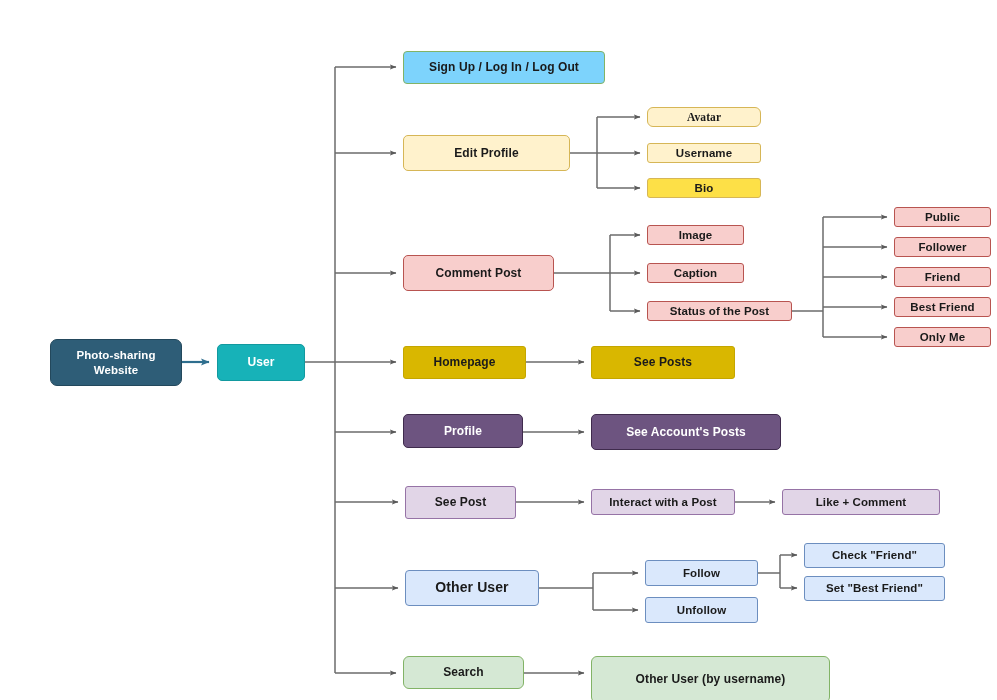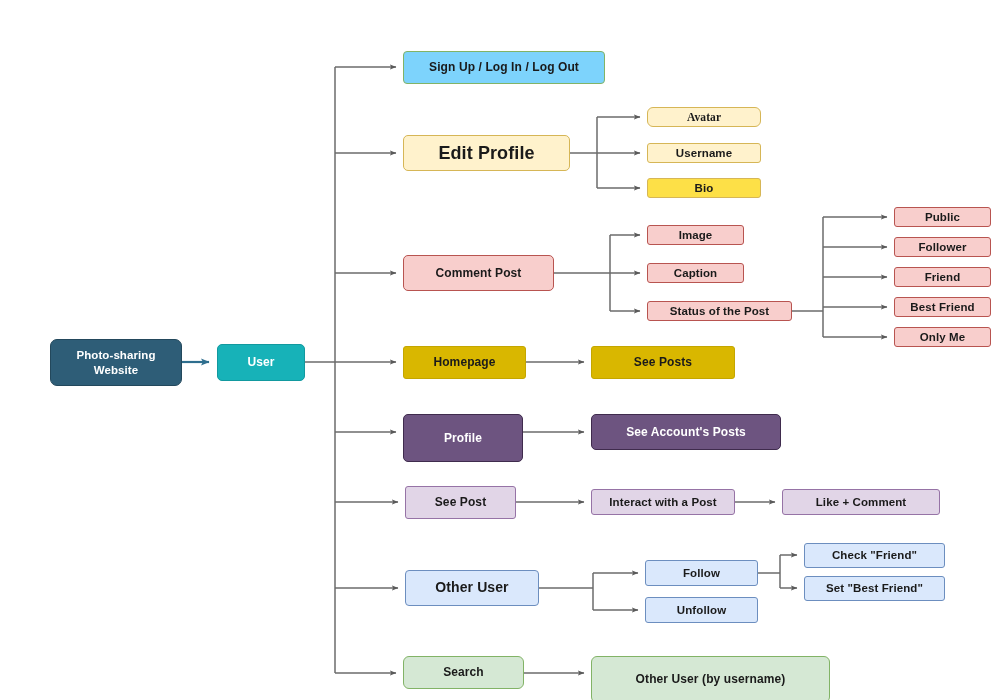--- a/index.html
+++ b/index.html
@@ -156,40 +156,40 @@
     </g>
   </svg>
 
   <div class="node rounded" style="left:50px;top:339px;width:132px;height:47px;background:#2e5d77;border-color:#23485c;color:#ffffff;border-radius:7px;font-size:11.5px;"><span>Photo-sharing
 Website</span></div>
 
   <div class="node" style="left:217px;top:344px;width:88px;height:37px;background:#17b2b8;border-color:#12999f;color:#ffffff;border-radius:5px;font-size:12px;"><span>User</span></div>
 
   <div class="node" style="left:403px;top:51px;width:202px;height:33px;background:#7dd3fc;border-color:#82b366;border-radius:4px;font-size:12px;"><span>Sign Up /  Log In / Log Out</span></div>
 
-  <div class="node" style="left:403px;top:135px;width:167px;height:36px;background:#fff2cc;border-color:#d6b656;border-radius:5px;font-size:18px;"><span>Edit Profile</span></div>
+  <div class="node" style="left:403px;top:135px;width:167px;height:36px;background:#fff2cc;border-color:#d6b656;border-radius:5px;font-size:12px;"><span>Edit Profile</span></div>
   <div class="node" style="left:647px;top:107px;width:114px;height:20px;background:#fff2cc;border-color:#d6b656;border-radius:6px;font-size:11.5px;font-family:Liberation Serif, serif;"><span>Avatar</span></div>
   <div class="node" style="left:647px;top:143px;width:114px;height:20px;background:#fff2cc;border-color:#d6b656;border-radius:3px;font-size:11.5px;"><span>Username</span></div>
   <div class="node" style="left:647px;top:178px;width:114px;height:20px;background:#fde047;border-color:#d6b656;border-radius:3px;font-size:11.5px;"><span>Bio</span></div>
 
   <div class="node thick" style="left:403px;top:255px;width:151px;height:36px;background:#f8cecc;border-color:#b85450;border-radius:5px;font-size:12px;"><span>Comment Post</span></div>
   <div class="node thick" style="left:647px;top:225px;width:97px;height:20px;background:#f8cecc;border-color:#b85450;border-radius:3px;font-size:11.5px;"><span>Image</span></div>
   <div class="node thick" style="left:647px;top:263px;width:97px;height:20px;background:#f8cecc;border-color:#b85450;border-radius:3px;font-size:11.5px;"><span>Caption</span></div>
   <div class="node thick" style="left:647px;top:301px;width:145px;height:20px;background:#f8cecc;border-color:#b85450;border-radius:3px;font-size:11.5px;"><span>Status of the Post</span></div>
 
   <div class="node thick" style="left:894px;top:207px;width:97px;height:20px;background:#f8cecc;border-color:#b85450;border-radius:3px;font-size:11.5px;"><span>Public</span></div>
   <div class="node thick" style="left:894px;top:237px;width:97px;height:20px;background:#f8cecc;border-color:#b85450;border-radius:3px;font-size:11.5px;"><span>Follower</span></div>
   <div class="node thick" style="left:894px;top:267px;width:97px;height:20px;background:#f8cecc;border-color:#b85450;border-radius:3px;font-size:11.5px;"><span>Friend</span></div>
   <div class="node thick" style="left:894px;top:297px;width:97px;height:20px;background:#f8cecc;border-color:#b85450;border-radius:3px;font-size:11.5px;"><span>Best Friend</span></div>
   <div class="node thick" style="left:894px;top:327px;width:97px;height:20px;background:#f8cecc;border-color:#b85450;border-radius:3px;font-size:11.5px;"><span>Only Me</span></div>
 
   <div class="node" style="left:403px;top:346px;width:123px;height:33px;background:#d9b700;border-color:#c4a600;border-radius:3px;font-size:12px;"><span>Homepage</span></div>
   <div class="node" style="left:591px;top:346px;width:144px;height:33px;background:#d9b700;border-color:#c4a600;border-radius:3px;font-size:12px;text-align:center;"><span>See Posts</span></div>
 
-  <div class="node light" style="left:403px;top:414px;width:120px;height:48px;background:#6d5480;border-color:#3f2b4d;color:#ffffff;border-radius:5px;font-size:12px;"><span>Profile</span></div>
+  <div class="node light" style="left:403px;top:414px;width:120px;height:34px;background:#6d5480;border-color:#3f2b4d;color:#ffffff;border-radius:5px;font-size:12px;"><span>Profile</span></div>
   <div class="node light" style="left:591px;top:414px;width:190px;height:36px;background:#6d5480;border-color:#3f2b4d;color:#ffffff;border-radius:5px;font-size:12px;"><span>See Account's Posts</span></div>
 
   <div class="node" style="left:405px;top:486px;width:111px;height:33px;background:#e1d5e7;border-color:#9673a6;border-radius:3px;font-size:12px;"><span>See Post</span></div>
   <div class="node" style="left:591px;top:489px;width:144px;height:26px;background:#e1d5e7;border-color:#9673a6;border-radius:3px;font-size:11.5px;"><span>Interact with a Post</span></div>
   <div class="node" style="left:782px;top:489px;width:158px;height:26px;background:#e1d5e7;border-color:#9673a6;border-radius:3px;font-size:11.5px;"><span>Like + Comment</span></div>
 
   <div class="node" style="left:405px;top:570px;width:134px;height:36px;background:#dae8fc;border-color:#6c8ebf;border-radius:4px;font-size:14px;"><span>Other User</span></div>
   <div class="node" style="left:645px;top:560px;width:113px;height:26px;background:#dae8fc;border-color:#6c8ebf;border-radius:3px;font-size:11.5px;"><span>Follow</span></div>
   <div class="node" style="left:645px;top:597px;width:113px;height:26px;background:#dae8fc;border-color:#6c8ebf;border-radius:3px;font-size:11.5px;"><span>Unfollow</span></div>
   <div class="node" style="left:804px;top:543px;width:141px;height:25px;background:#dae8fc;border-color:#6c8ebf;border-radius:3px;font-size:11.5px;"><span>Check "Friend"</span></div>

